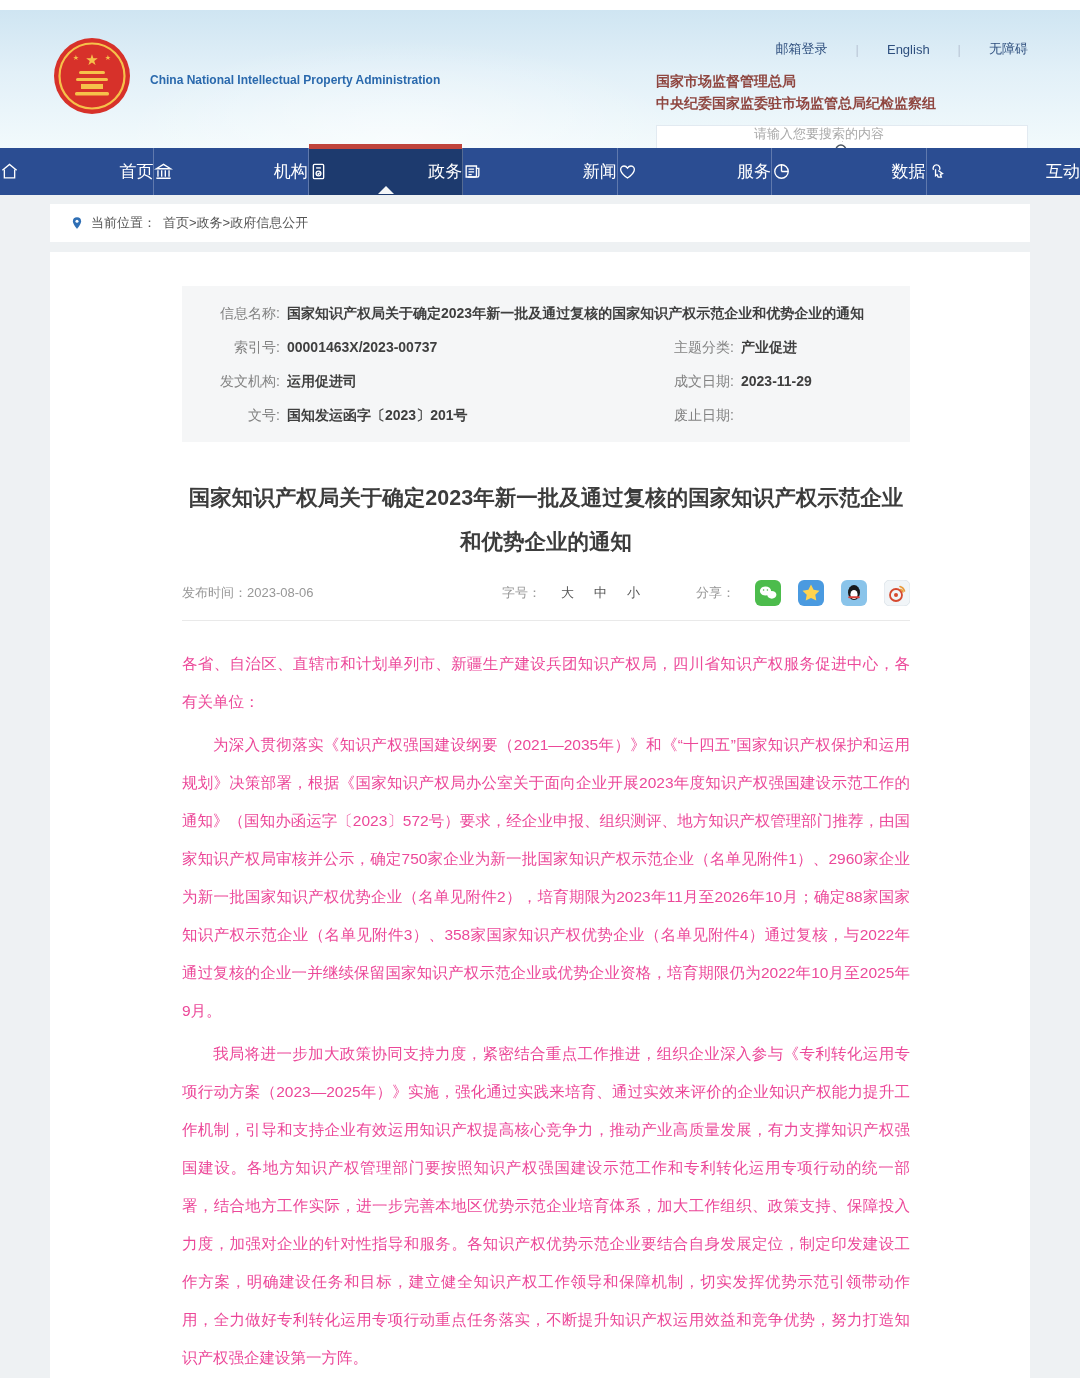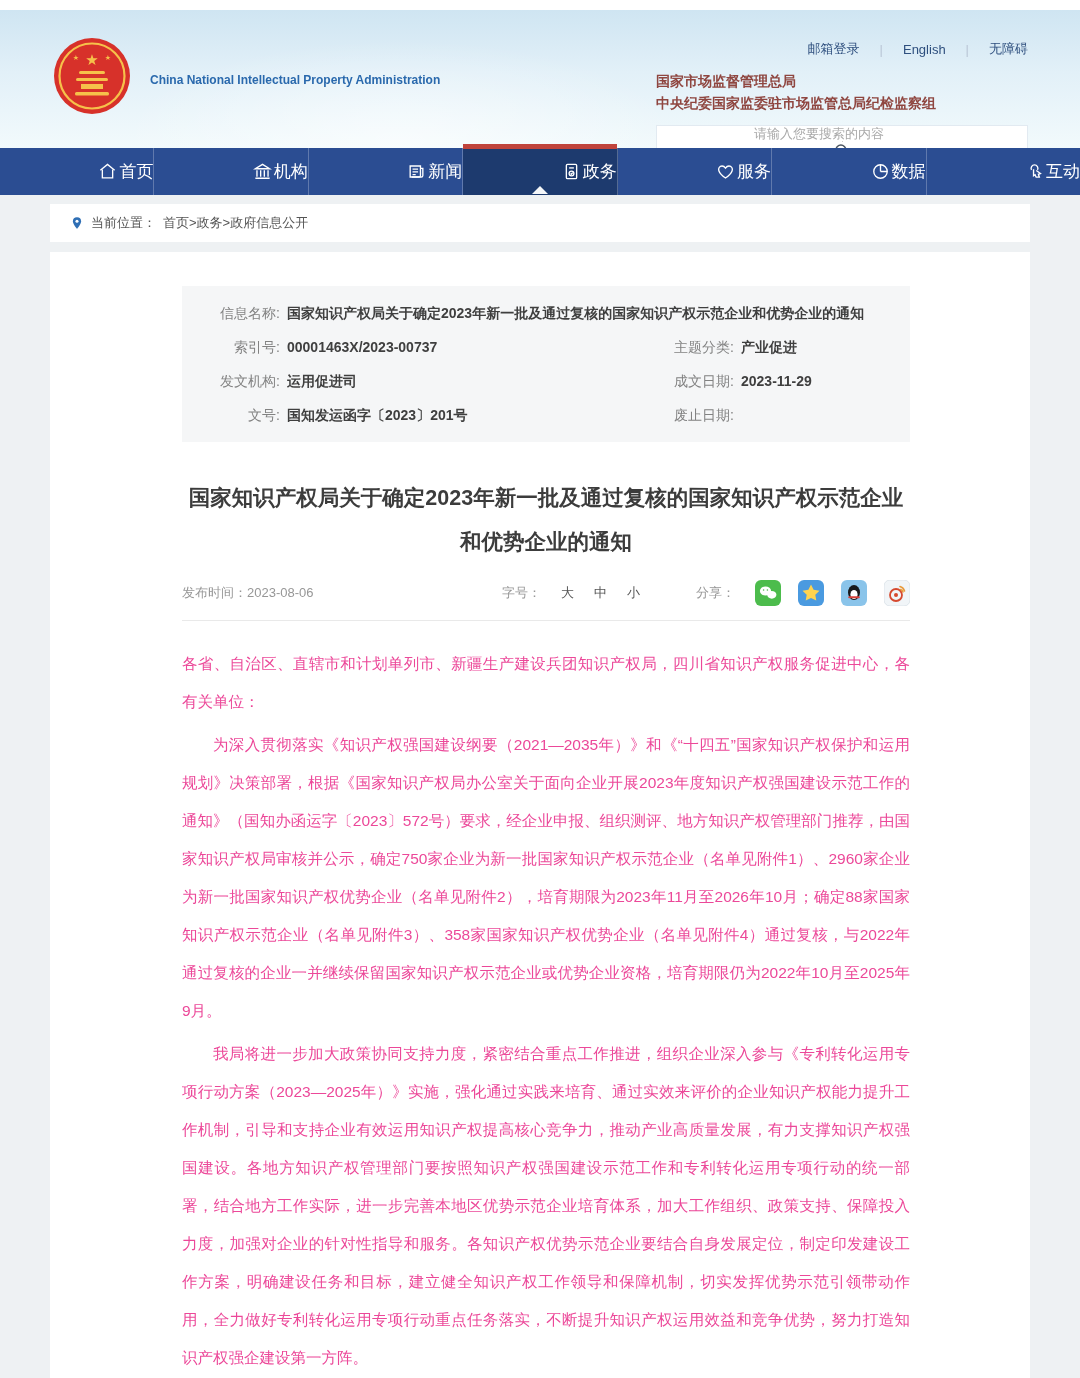--- a/index.html
+++ b/index.html
@@ -18,36 +18,36 @@
   .header-band::before {
     content: ""; position: absolute; left: 120px; top: 30px; width: 560px; height: 200px;
     background: radial-gradient(closest-side, rgba(255,255,255,.55), rgba(255,255,255,0));
   }
   .brand { position: absolute; left: 52px; top: 26px; display: flex; align-items: center; gap: 18px; }
   .emblem { width: 80px; height: 80px; flex: none; }
   .brand-cn { font-size: 38px; font-weight: bold; color: #1c5ca8; letter-spacing: 5px; }
   .brand-en { font-size: 12px; font-weight: bold; color: #2a69ad; margin-top: 7px; }
 
   .header-right { position: absolute; right: 52px; top: 30px; width: 372px; }
-  .top-links { display: flex; justify-content: flex-end; align-items: center; gap: 20px;
+  .top-links { display: flex; justify-content: flex-end; align-items: center; gap: 28px;
     font-size: 13px; color: #2e4f7e; }
   .top-links span[data-interactable="true"] { cursor: pointer; }
   .tl-sep { color: #b9c6d6; }
   .orgs { margin-top: 13px; font-size: 14px; color: #8f4640; font-weight: 600; line-height: 1.55; }
   .search { margin-top: 11px; height: 36px; background: #fff; border: 1px solid #e2eaf1;
     display: flex; align-items: center; flex-direction: column; }
   .search input { flex: 1; border: none; outline: none; padding: 0 12px; font-size: 13px;
     color: #333; background: transparent; font-family: "Liberation Sans", sans-serif; }
   .search input::placeholder { color: #a9a9a9; }
   .search-div { width: 1px; height: 20px; background: #cfcfcf; }
   .search-btn { width: 46px; height: 100%; display: flex; align-items: center; justify-content: center; cursor: pointer; }
 
   
   .nav { display: flex; height: 47px; background: #2b4d92; }
-  .nav-item { flex: 1; position: relative; display: flex; align-items: center; justify-content: flex-end;
+  .nav-item { flex: 1; position: relative; display: flex; align-items: center; justify-content: space-between;
     gap: 2px; color: #fff; font-size: 17px; cursor: pointer; border-right: 1px solid rgba(255,255,255,.25); }
   .nav-item:last-child { border-right: none; }
   .nav-item svg { width: 19px; height: 19px; }
   .nav-item.active { background: #1d3a6e; }
   .nav-item.active::before { content: ""; position: absolute; top: -4px; left: 0; right: 0; height: 5px; background: #c0443c; }
   .nav-item.active::after { content: ""; position: absolute; bottom: 1px; left: 50%; transform: translateX(-50%);
     border-left: 8px solid transparent; border-right: 8px solid transparent; border-bottom: 8px solid #f4f6f8; }
 
   
   .below { padding: 9px 50px 0; background: #eef1f3; }
@@ -141,36 +141,36 @@
       </svg>
       <span data-interactable="false">首页</span>
     </div>
     <div class="nav-item" data-interactable="true">
       <svg viewBox="0 0 24 24" fill="none" stroke="#fff" stroke-width="1.7" data-interactable="false">
         <path d="M12 3 3 8.5h18L12 3z"></path>
           <path d="M5 10.5v8M9.7 10.5v8M14.3 10.5v8M19 10.5v8M3 20.5h18"></path>
       </svg>
       <span data-interactable="false">机构</span>
     </div>
-    <div class="nav-item" data-interactable="true">
-      <svg viewBox="0 0 24 24" fill="none" stroke="#fff" stroke-width="1.7" data-interactable="false">
-        <path d="M4 5h13v12a2 2 0 0 1-2 2H4V5z"></path>
-          <path d="M17 8h3v9a2 2 0 0 1-2 2H6"></path>
-          <path d="M7 9h7M7 12.5h7M7 16h4"></path>
-      </svg>
-      <span data-interactable="false">新闻</span>
-    </div>
     <div class="nav-item active" data-interactable="true">
       <svg viewBox="0 0 24 24" fill="none" stroke="#fff" stroke-width="1.7" data-interactable="false">
         <rect x="5.5" y="3" width="13" height="18" rx="1.5"></rect>
           <path d="M9 7.5h6"></path>
           <circle cx="12" cy="14.5" r="3"></circle>
           <path d="M10.8 14.5l1 1 1.7-2"></path>
       </svg>
       <span data-interactable="false">政务</span>
+    </div>
+    <div class="nav-item" data-interactable="true">
+      <svg viewBox="0 0 24 24" fill="none" stroke="#fff" stroke-width="1.7" data-interactable="false">
+        <path d="M4 5h13v12a2 2 0 0 1-2 2H4V5z"></path>
+          <path d="M17 8h3v9a2 2 0 0 1-2 2H6"></path>
+          <path d="M7 9h7M7 12.5h7M7 16h4"></path>
+      </svg>
+      <span data-interactable="false">新闻</span>
     </div>
     <div class="nav-item" data-interactable="true">
       <svg viewBox="0 0 24 24" fill="none" stroke="#fff" stroke-width="1.7" data-interactable="false">
         <path d="M12 20.2C8.5 17.8 4.8 14.4 3.6 11 2.6 8.2 4.4 5 7.6 5c1.9 0 3.3 1 4.4 2.6C13.1 6 14.5 5 16.4 5c3.2 0 5 3.2 4 6-1.2 3.4-4.9 6.8-8.4 9.2z"></path>
       </svg>
       <span data-interactable="false">服务</span>
     </div>
     <div class="nav-item" data-interactable="true">
       <svg viewBox="0 0 24 24" fill="none" stroke="#fff" stroke-width="1.7" data-interactable="false">
         <circle cx="12" cy="12" r="8.5"></circle>

